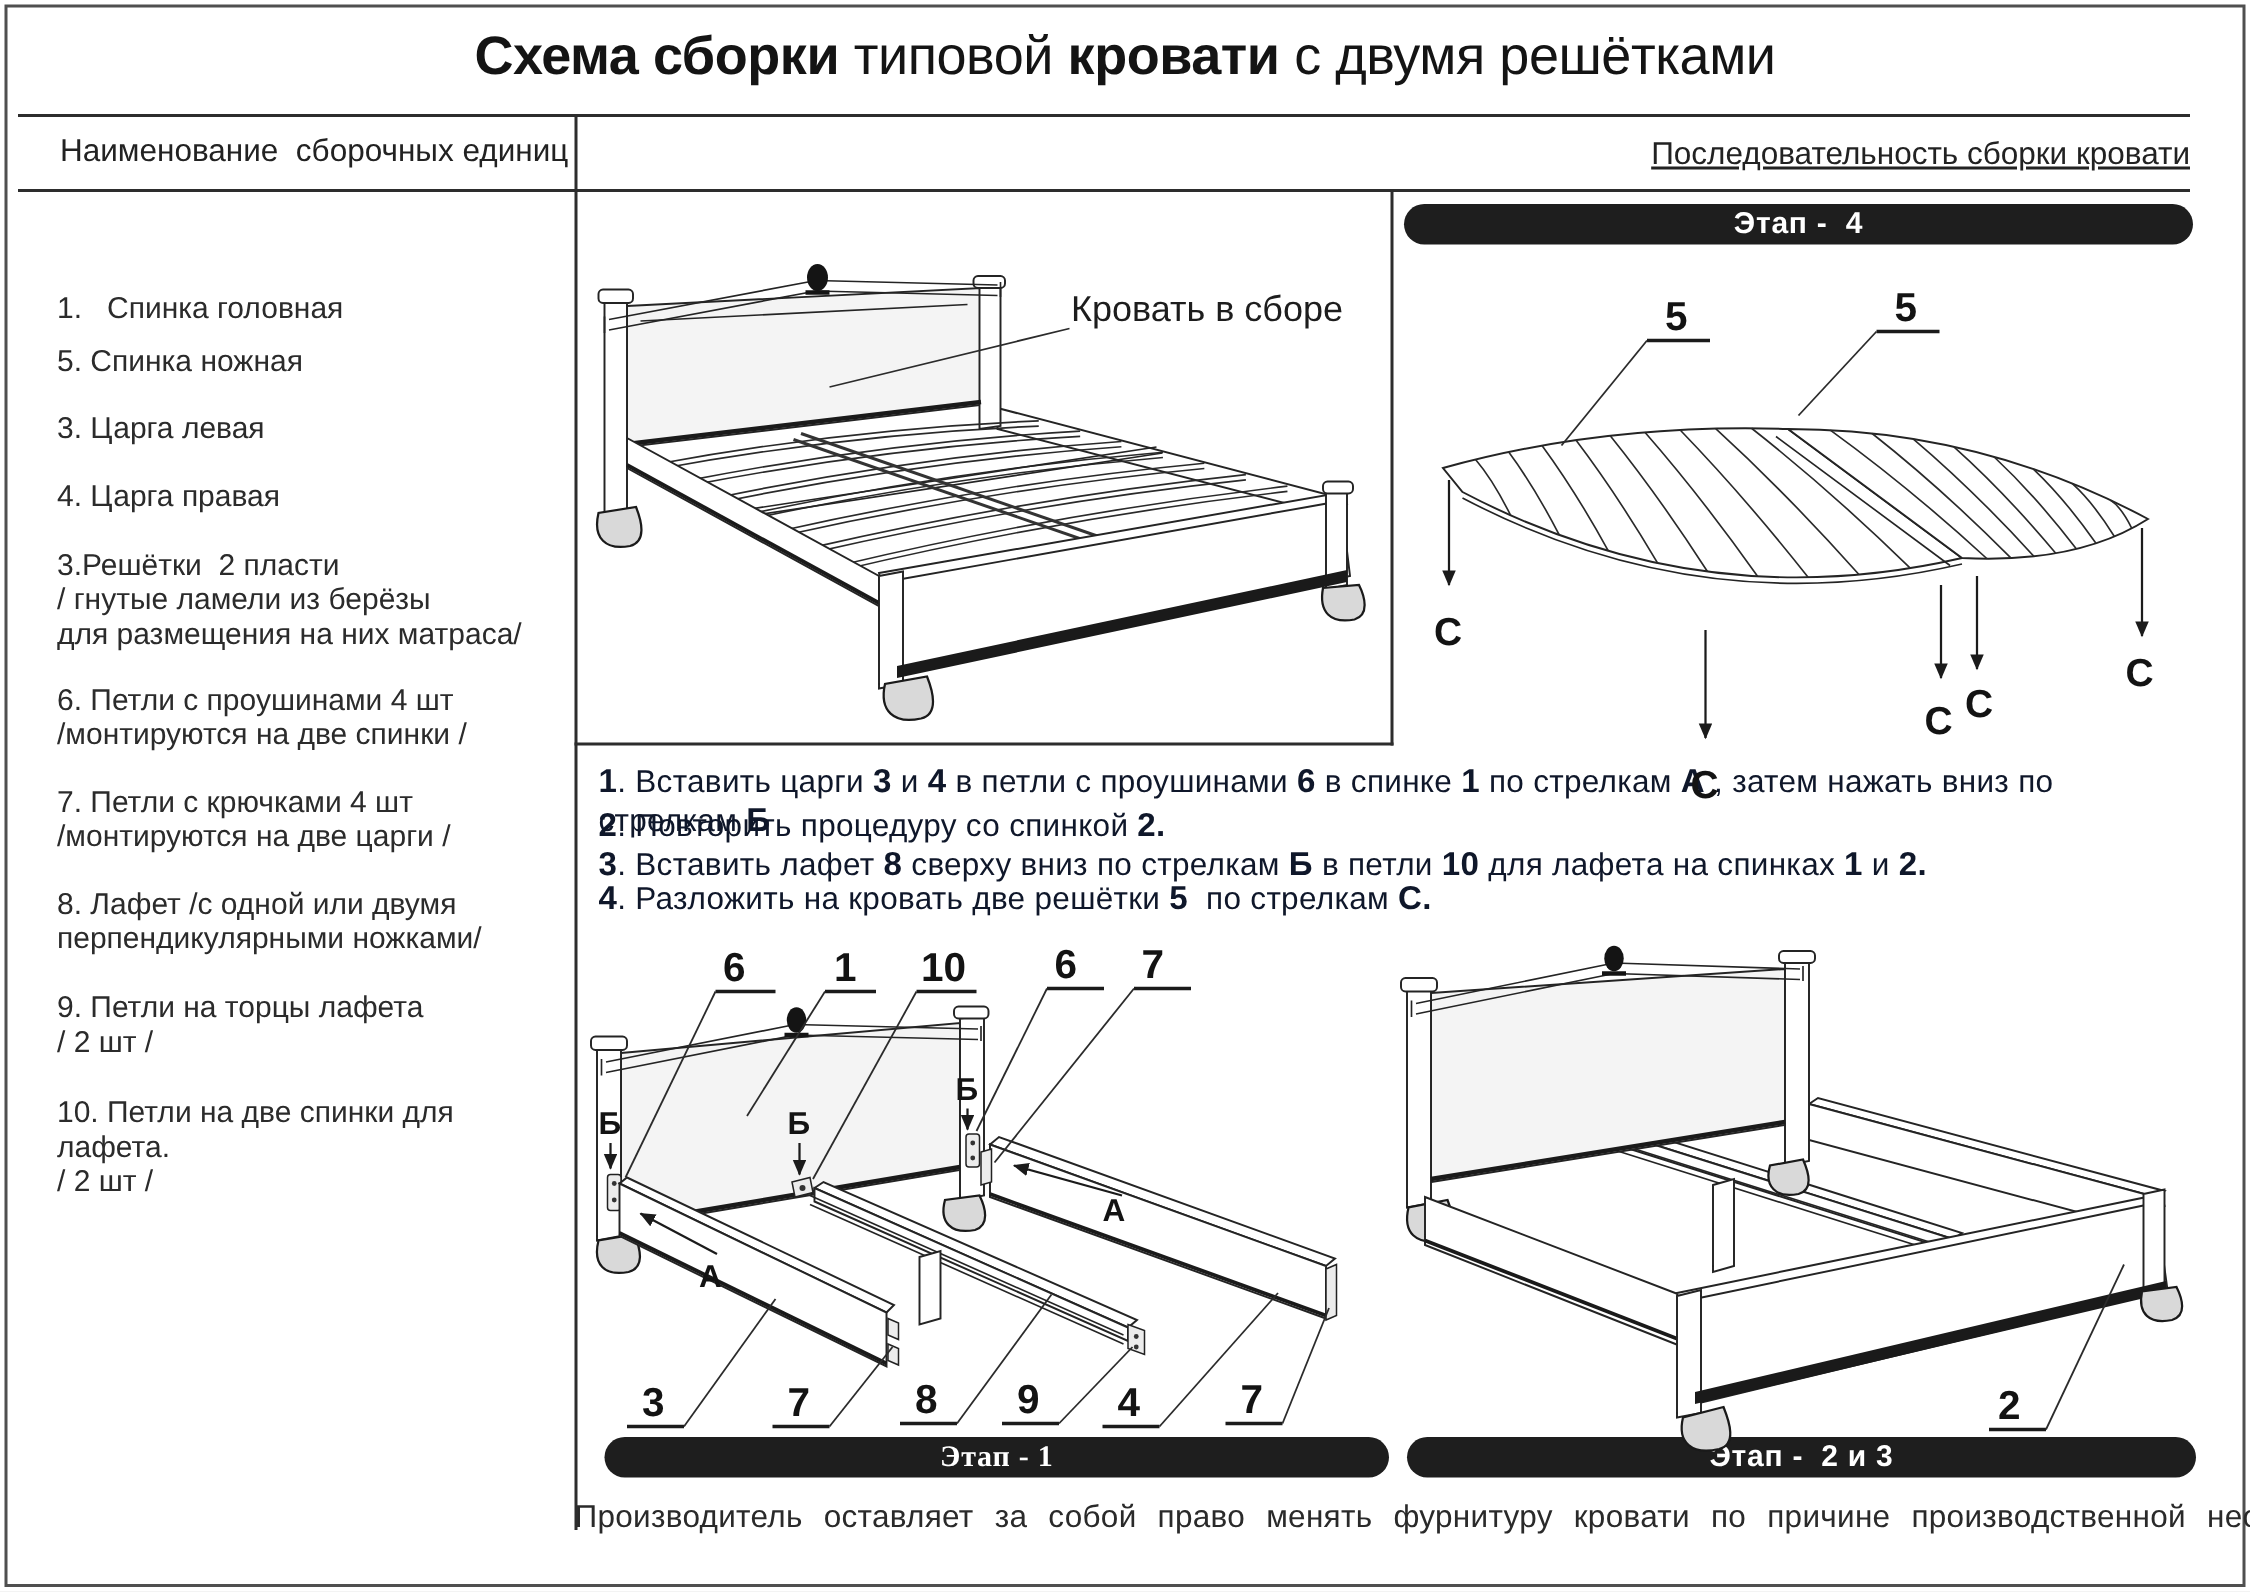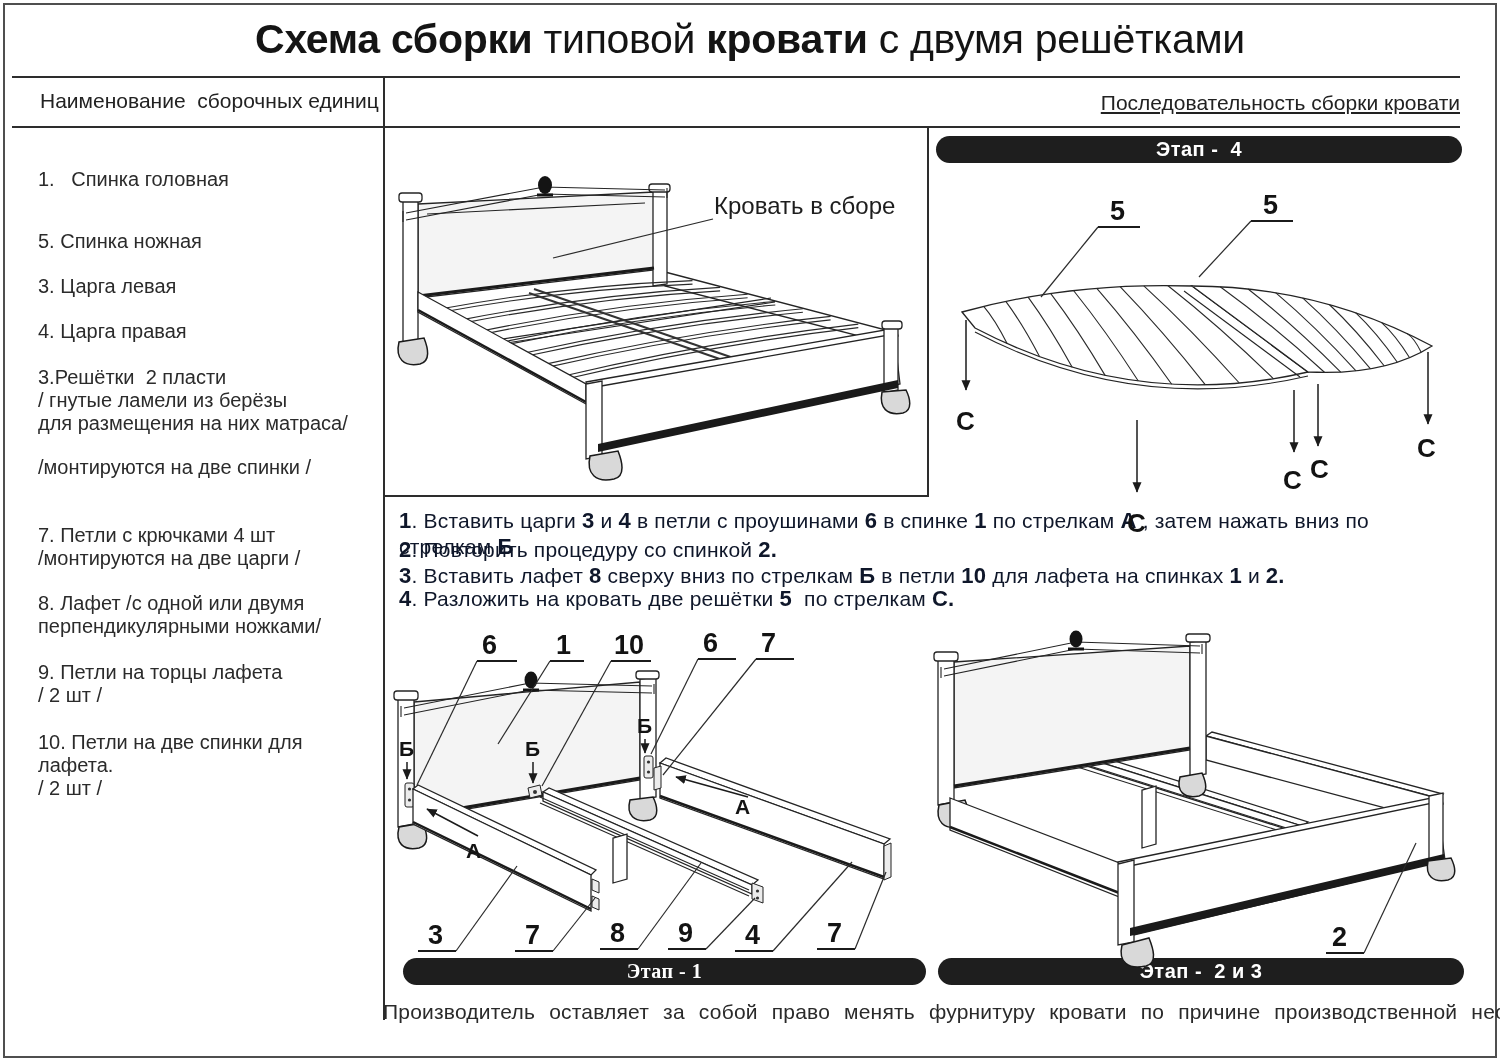--- a/index.html
+++ b/index.html
@@ -1,20 +1,20 @@
 <!DOCTYPE html>
 <html><head>
 <meta charset="utf-8">
 <style>
   html,body{margin:0;padding:0;background:#e9e9e9;}
   #stage{position:relative;width:1500px;height:1061px;background:#ffffff;overflow:hidden;
          font-family:"Liberation Sans",sans-serif;color:#1f1f1f;}
   .frame{position:absolute;inset:3px;border:2px solid #4f4f4f;pointer-events:none;}
   .ln{position:absolute;background:#2d2d2d;}
-  .title{position:absolute;left:0;top:16px;width:100%;text-align:center;font-size:41px;
+  .title{position:absolute;left:0;top:16px;width:100%;text-align:center;font-size:36px;
          letter-spacing:-0.3px;color:#141414;white-space:pre;}
   .title .b{font-weight:700;}
   .hdr{position:absolute;font-size:21px;color:#222;white-space:pre;}
   .hdr-left{left:40px;top:89px;}
   .hdr-right{left:383px;top:91px;width:1077px;text-align:right;text-decoration:underline;}
   .part{position:absolute;left:38px;width:340px;font-size:20px;line-height:23px;
         color:#2b2b2b;white-space:pre-wrap;}
   .instr{position:absolute;left:399px;width:1058px;font-size:21px;color:#0f172a;
          letter-spacing:0.2px;white-space:pre-wrap;}
   .instr .b{font-weight:700;font-size:1.05em;}
@@ -50,26 +50,26 @@
   <div class="ln" style="left:12px;top:76px;width:1448px;height:2px;"></div>
   <div class="ln" style="left:12px;top:126px;width:1448px;height:2px;"></div>
   <div class="ln" style="left:383px;top:76px;width:2px;height:944px;"></div>
   <div class="ln" style="left:927px;top:126px;width:2px;height:371px;"></div>
   <div class="ln" style="left:383px;top:495px;width:546px;height:2px;"></div>
 
   <div class="hdr hdr-left">Наименование  сборочных единиц</div>
   <div class="hdr hdr-right">Последовательность сборки кровати</div>
 
   <div>
-    <div class="part" style="top:168px;"><div>1.   Спинка головная</div></div>
+    <div class="part" style="top:195px;"><div>1.   Спинка головная</div></div>
     <div class="part" style="top:230px;"><div>5. Спинка ножная</div></div>
     <div class="part" style="top:275px;"><div>3. Царга левая</div></div>
     <div class="part" style="top:320px;"><div>4. Царга правая</div></div>
     <div class="part" style="top:366px;"><div>3.Решётки  2 пласти</div><div>/ гнутые ламели из берёзы</div><div>для размещения на них матраса/</div></div>
-    <div class="part" style="top:456px;"><div>/монтируются на две спинки /</div></div>
+    <div class="part" style="top:456px;"><div>6. Петли с проушинами 4 шт</div><div>/монтируются на две спинки /</div></div>
     <div class="part" style="top:524px;"><div>7. Петли с крючками 4 шт</div><div>/монтируются на две царги /</div></div>
     <div class="part" style="top:592px;"><div>8. Лафет /с одной или двумя</div><div>перпендикулярными ножками/</div></div>
     <div class="part" style="top:661px;"><div>9. Петли на торцы лафета</div><div>/ 2 шт /</div></div>
     <div class="part" style="top:731px;"><div>10. Петли на две спинки для лафета.</div><div>/ 2 шт /</div></div>
   </div>
 
   <div class="instr" style="top:508px;"><span class="b">1</span><span>. Вставить царги </span><span class="b">3</span><span> и </span><span class="b">4</span><span> в петли с проушинами </span><span class="b">6</span><span> в спинке </span><span class="b">1</span><span> по стрелкам </span><span class="b">А</span><span> , затем нажать вниз по стрелкам </span><span class="b">Б</span></div>
   <div class="instr" style="top:537px;"><span class="b">2</span><span>. Повторить процедуру со спинкой </span><span class="b">2.</span></div>
   <div class="instr" style="top:563px;"><span class="b">3</span><span>. Вставить лафет </span><span class="b">8</span><span> сверху вниз по стрелкам </span><span class="b">Б</span><span> в петли </span><span class="b">10</span><span> для лафета на спинках </span><span class="b">1</span><span> и </span><span class="b">2.</span></div>
   <div class="instr" style="top:586px;"><span class="b">4</span><span>. Разложить на кровать две решётки </span><span class="b">5</span><span>  по стрелкам </span><span class="b">С.</span></div>

